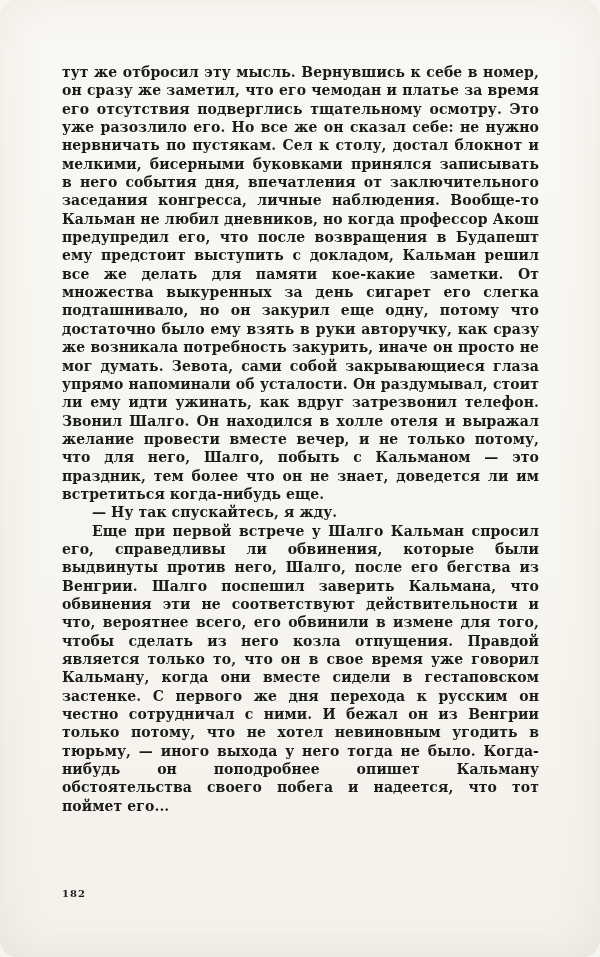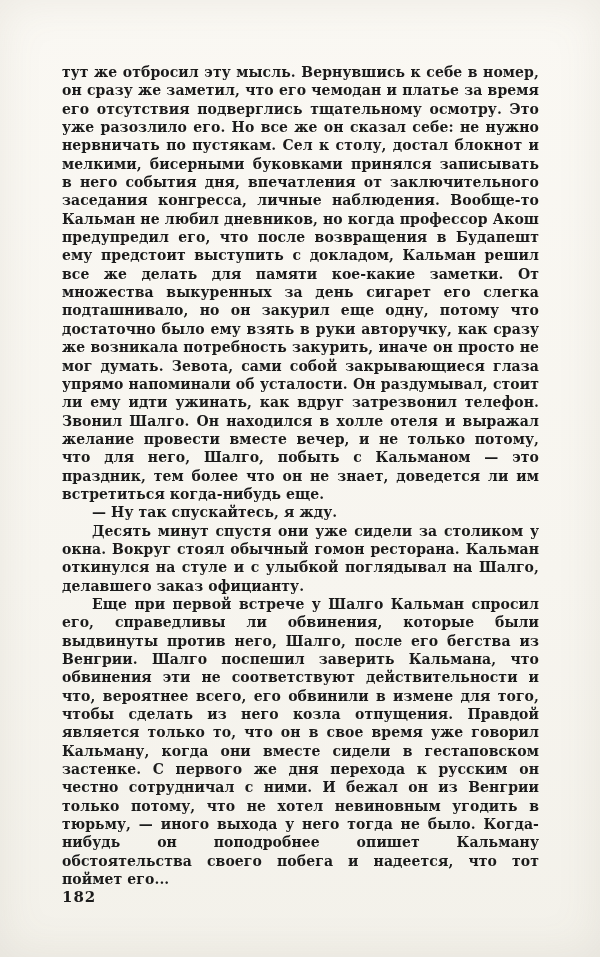--- a/index.html
+++ b/index.html
@@ -13,20 +13,21 @@
       font-family: "DejaVu Serif", "Liberation Serif", serif;
       overflow: hidden;
     }
     .page {
       position: relative;
       width: 600px;
       height: 957px;
       background: linear-gradient(180deg, #faf8f3 0%, #f7f5ef 60%, #f3f1ea 100%);
       box-shadow: inset 0 0 45px rgba(120,110,90,0.10);
       overflow: hidden;
+      border-radius: 17px;
     }
     .text-block {
       position: absolute;
       left: 62px;
       top: 63px;
       width: 477px;
       color: #1b1b1b;
       font-size: 14px;
       font-weight: 700;
       line-height: 18.35px;
@@ -39,30 +40,29 @@
       text-indent: 30px;
     }
     .text-block p.continuation {
       text-indent: 0;
     }
     .page-number {
       position: absolute;
       left: 62px;
       top: 888px;
       color: #1b1b1b;
-      font-size: 15px;
+      font-size: 10px;
       font-weight: 700;
       letter-spacing: 1px;
     }
   </style>
 </head>
 <body>
 
 <div class="page">
   <div class="text-block">
     <p class="continuation">тут же отбросил эту мысль. Вернувшись к себе в номер, он сразу же заметил, что его чемодан и платье за время его отсутствия подверглись тщательному осмотру. Это уже разозлило его. Но все же он сказал себе: не нужно нервничать по пустякам. Сел к столу, достал блокнот и мелкими, бисерными буковками принялся записывать в него события дня, впечатления от заключительного заседания конгресса, личные наблюдения. Вообще-то Кальман не любил дневников, но когда профессор Акош предупредил его, что после возвращения в Будапешт ему предстоит выступить с докладом, Кальман решил все же делать для памяти кое-какие заметки. От множества выкуренных за день сигарет его слегка подташнивало, но он закурил еще одну, потому что достаточно было ему взять в руки авторучку, как сразу же возникала потребность закурить, иначе он просто не мог думать. Зевота, сами собой закрывающиеся глаза упрямо напоминали об усталости. Он раздумывал, стоит ли ему идти ужинать, как вдруг затрезвонил телефон. Звонил Шалго. Он находился в холле отеля и выражал желание провести вместе вечер, и не только потому, что для него, Шалго, побыть с Кальманом — это праздник, тем более что он не знает, доведется ли им встретиться когда-нибудь еще.</p>
     <p>— Ну так спускайтесь, я жду.</p>
-    <p>Десять минут спустя они уже сидели за столиком у окна. Вокруг стоял обычный гомон ресторана. Кальман откинулся на стуле и с улыбкой поглядывал на Шалго, делавшего заказ официанту.</p>
     <p>Еще при первой встрече у Шалго Кальман спросил его, справедливы ли обвинения, которые были выдвинуты против него, Шалго, после его бегства из Венгрии. Шалго поспешил заверить Кальмана, что обвинения эти не соответствуют действительности и что, вероятнее всего, его обвинили в измене для того, чтобы сделать из него козла отпущения. Правдой является только то, что он в свое время уже говорил Кальману, когда они вместе сидели в гестаповском застенке. С первого же дня перехода к русским он честно сотрудничал с ними. И бежал он из Венгрии только потому, что не хотел невиновным угодить в тюрьму, — иного выхода у него тогда не было. Когда-нибудь он поподробнее опишет Кальману обстоятельства своего побега и надеется, что тот поймет его...</p>
 
   </div>
   <div class="page-number">182</div>
 </div>
 
 </body></html>

